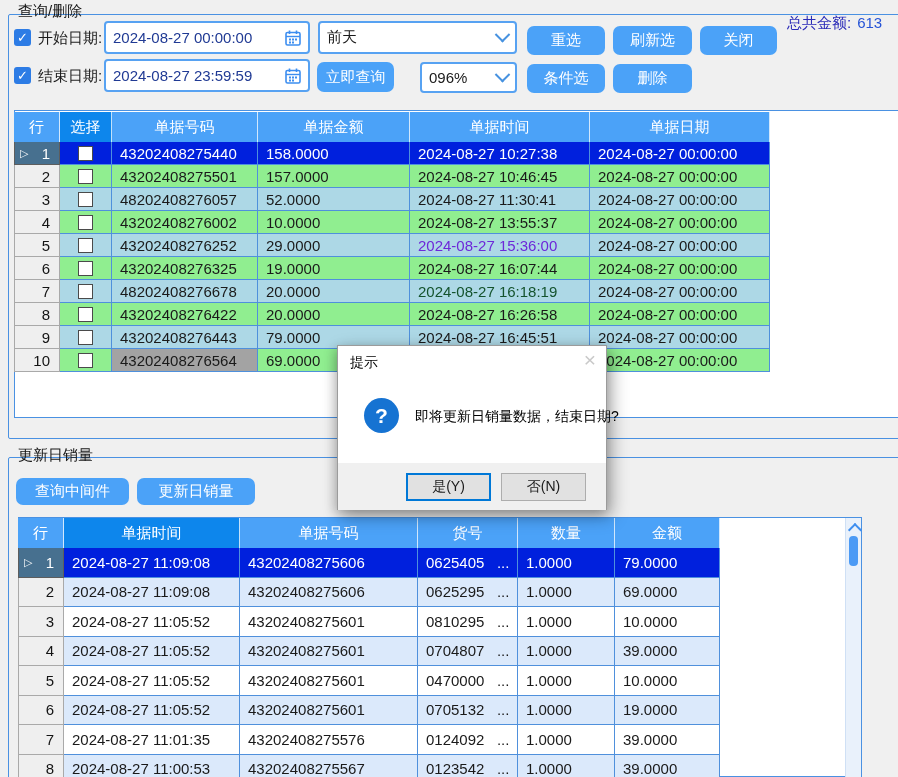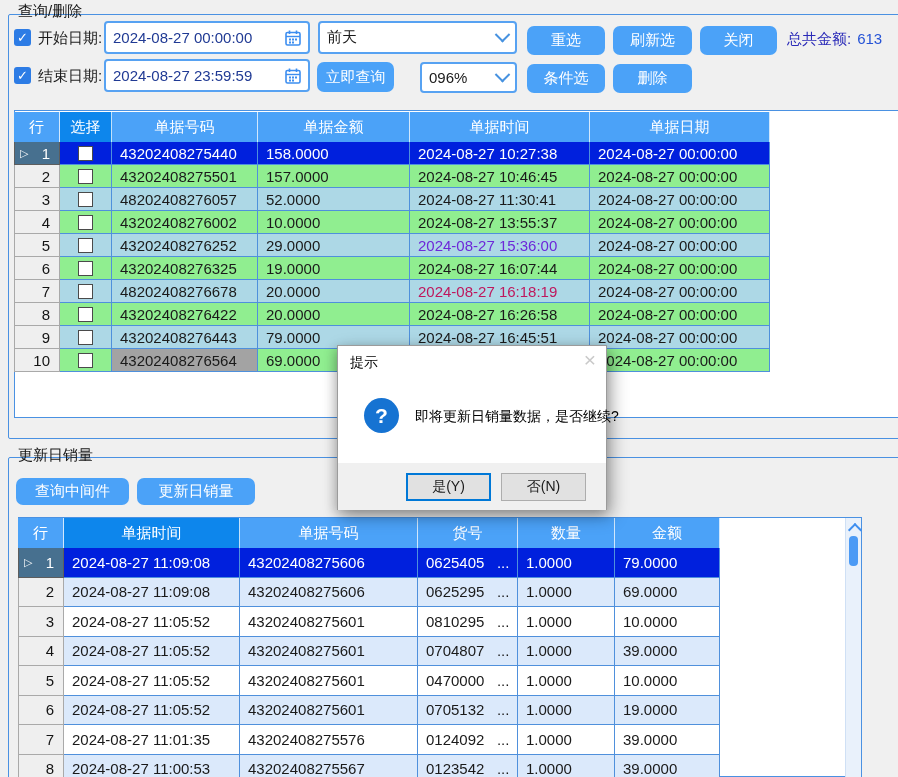--- a/index.html
+++ b/index.html
@@ -83,21 +83,21 @@
       <rect x="7" y="11.5" width="2" height="2" fill="#3d8ef0"></rect>
     </svg>
   </div>
   <div class="field combo" style="left:318px;top:21px;width:199px;height:33px">
     <span>前天</span>
     <span class="chev"></span>
   </div>
   <button class="btn" style="left:527px;top:26px;width:78px;height:29px">重选</button>
   <button class="btn" style="left:613px;top:26px;width:79px;height:29px">刷新选</button>
   <button class="btn" style="left:700px;top:26px;width:77px;height:29px">关闭</button>
-  <div class="total" style="left:787px;top:30px">
+  <div class="total" style="left:787px;top:14px">
     <span class="t-lbl">总共金额:</span><span class="t-val">613</span>
   </div>
 
   <div class="cbx" style="left:14px;top:67px">
       <span>✓</span>
     </div>
   <div class="lbl" style="left:38px;top:67px">结束日期:</div>
   <div class="field" style="left:104px;top:59px;width:206px;height:33px">
     <span class="date-text">2024-08-27 23:59:59</span>
     <svg class="cal" width="16" height="16" viewBox="0 0 16 16">
@@ -177,21 +177,21 @@
       <div class="cell" style="left: 112px; top: 257px; width: 146px; height: 23px; background: rgb(144, 238, 144); color: rgb(26, 26, 26);">43202408276325</div>
       <div class="cell" style="left: 258px; top: 257px; width: 152px; height: 23px; background: rgb(144, 238, 144); color: rgb(26, 26, 26);">19.0000</div>
       <div class="cell" style="left: 410px; top: 257px; width: 180px; height: 23px; background: rgb(144, 238, 144); color: rgb(26, 26, 26);">2024-08-27 16:07:44</div>
       <div class="cell" style="left: 590px; top: 257px; width: 180px; height: 23px; background: rgb(144, 238, 144); color: rgb(26, 26, 26);">2024-08-27 00:00:00</div>
       <div class="rowhead" style="left: 14px; top: 280px; width: 46px; height: 23px;">
         <div>7</div>
       </div>
       <div class="cell ck" style="left: 60px; top: 280px; width: 52px; height: 23px; background: rgb(173, 216, 230); color: rgb(26, 26, 26);"><div class="cb"></div></div>
       <div class="cell" style="left: 112px; top: 280px; width: 146px; height: 23px; background: rgb(173, 216, 230); color: rgb(26, 26, 26);">48202408276678</div>
       <div class="cell" style="left: 258px; top: 280px; width: 152px; height: 23px; background: rgb(173, 216, 230); color: rgb(26, 26, 26);">20.0000</div>
-      <div class="cell" style="left: 410px; top: 280px; width: 180px; height: 23px; background: rgb(173, 216, 230); color: #be185d;">2024-08-27 16:18:19</div>
+      <div class="cell" style="left: 410px; top: 280px; width: 180px; height: 23px; background: rgb(173, 216, 230); color: #14532d;">2024-08-27 16:18:19</div>
       <div class="cell" style="left: 590px; top: 280px; width: 180px; height: 23px; background: rgb(173, 216, 230); color: rgb(26, 26, 26);">2024-08-27 00:00:00</div>
       <div class="rowhead" style="left: 14px; top: 303px; width: 46px; height: 23px;">
         <div>8</div>
       </div>
       <div class="cell ck" style="left: 60px; top: 303px; width: 52px; height: 23px; background: rgb(144, 238, 144); color: rgb(26, 26, 26);"><div class="cb"></div></div>
       <div class="cell" style="left: 112px; top: 303px; width: 146px; height: 23px; background: rgb(144, 238, 144); color: rgb(26, 26, 26);">43202408276422</div>
       <div class="cell" style="left: 258px; top: 303px; width: 152px; height: 23px; background: rgb(144, 238, 144); color: rgb(26, 26, 26);">20.0000</div>
       <div class="cell" style="left: 410px; top: 303px; width: 180px; height: 23px; background: rgb(144, 238, 144); color: rgb(26, 26, 26);">2024-08-27 16:26:58</div>
       <div class="cell" style="left: 590px; top: 303px; width: 180px; height: 23px; background: rgb(144, 238, 144); color: rgb(26, 26, 26);">2024-08-27 00:00:00</div>
       <div class="rowhead" style="left: 14px; top: 326px; width: 46px; height: 23px;">
@@ -296,21 +296,21 @@
 
   <div class="sb-track" style="left:845px;top:518px;width:16px;height:259px">
     <div class="sb-up" style="left:4px;top:7px"></div>
     <div class="sb-thumb" style="left:3px;top:18px;height:30px"></div>
   </div>
 
   <div id="dialog">
     <div class="dlg-title">提示</div>
     <div class="dlg-close">×</div>
     <div class="dlg-icon">?</div>
-    <div class="dlg-msg">即将更新日销量数据，是否继续?</div>
+    <div class="dlg-msg">即将更新日销量数据，结束日期?</div>
     <div class="dlg-footer"></div>
     <div class="dlg-footer" style="background:transparent">
       <div class="dlg-btn primary">是(Y)</div>
       <div class="dlg-btn secondary">否(N)</div>
     </div>
   </div>
 
 </div>
 
 </body></html>

